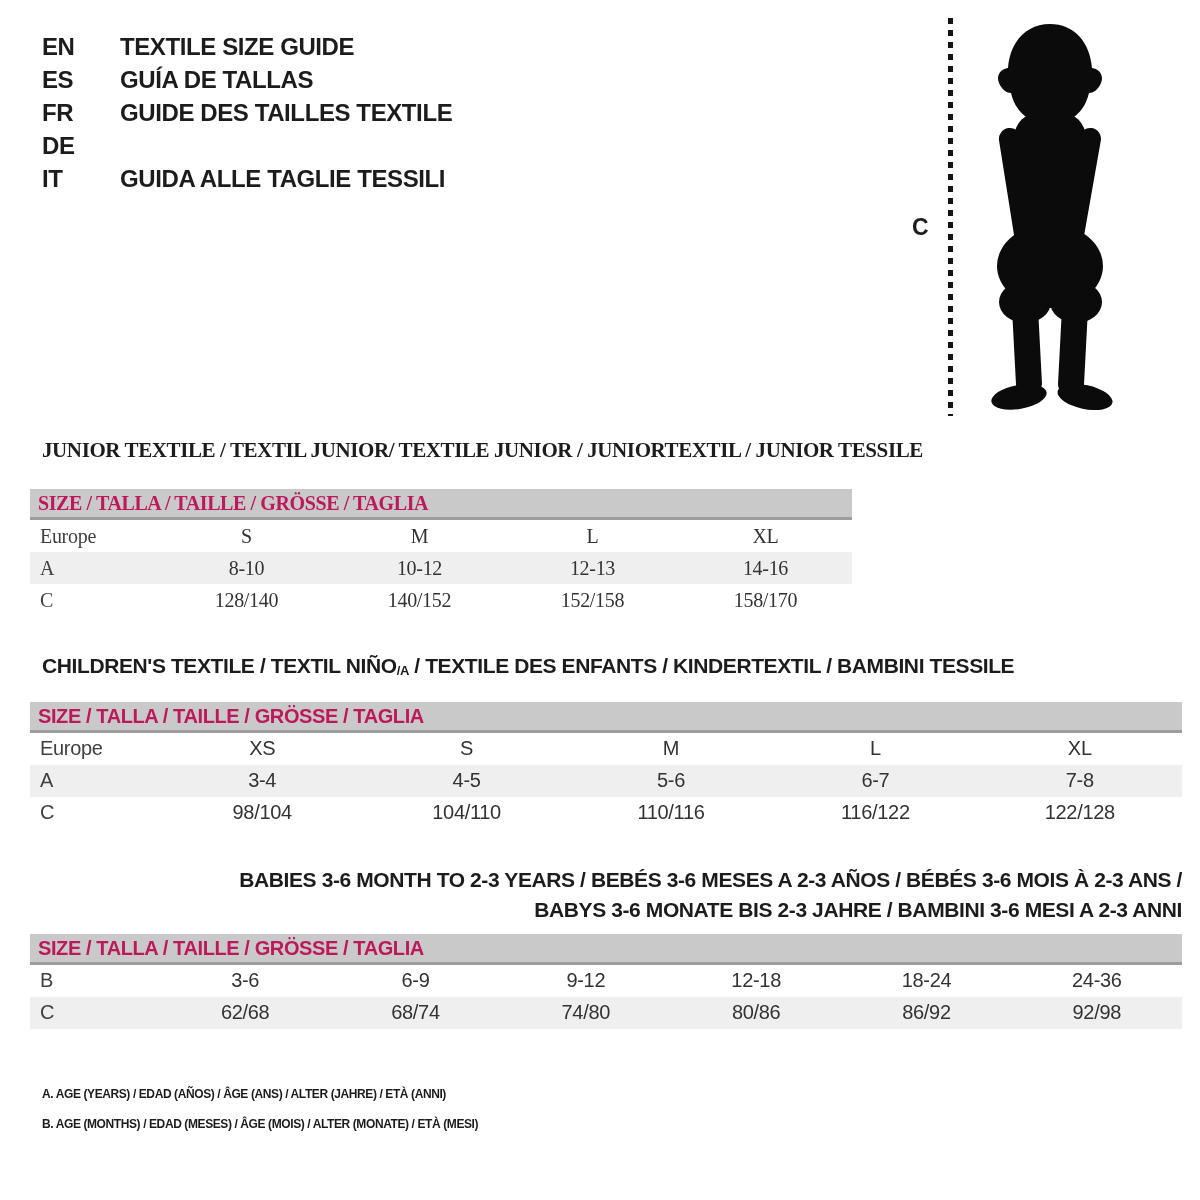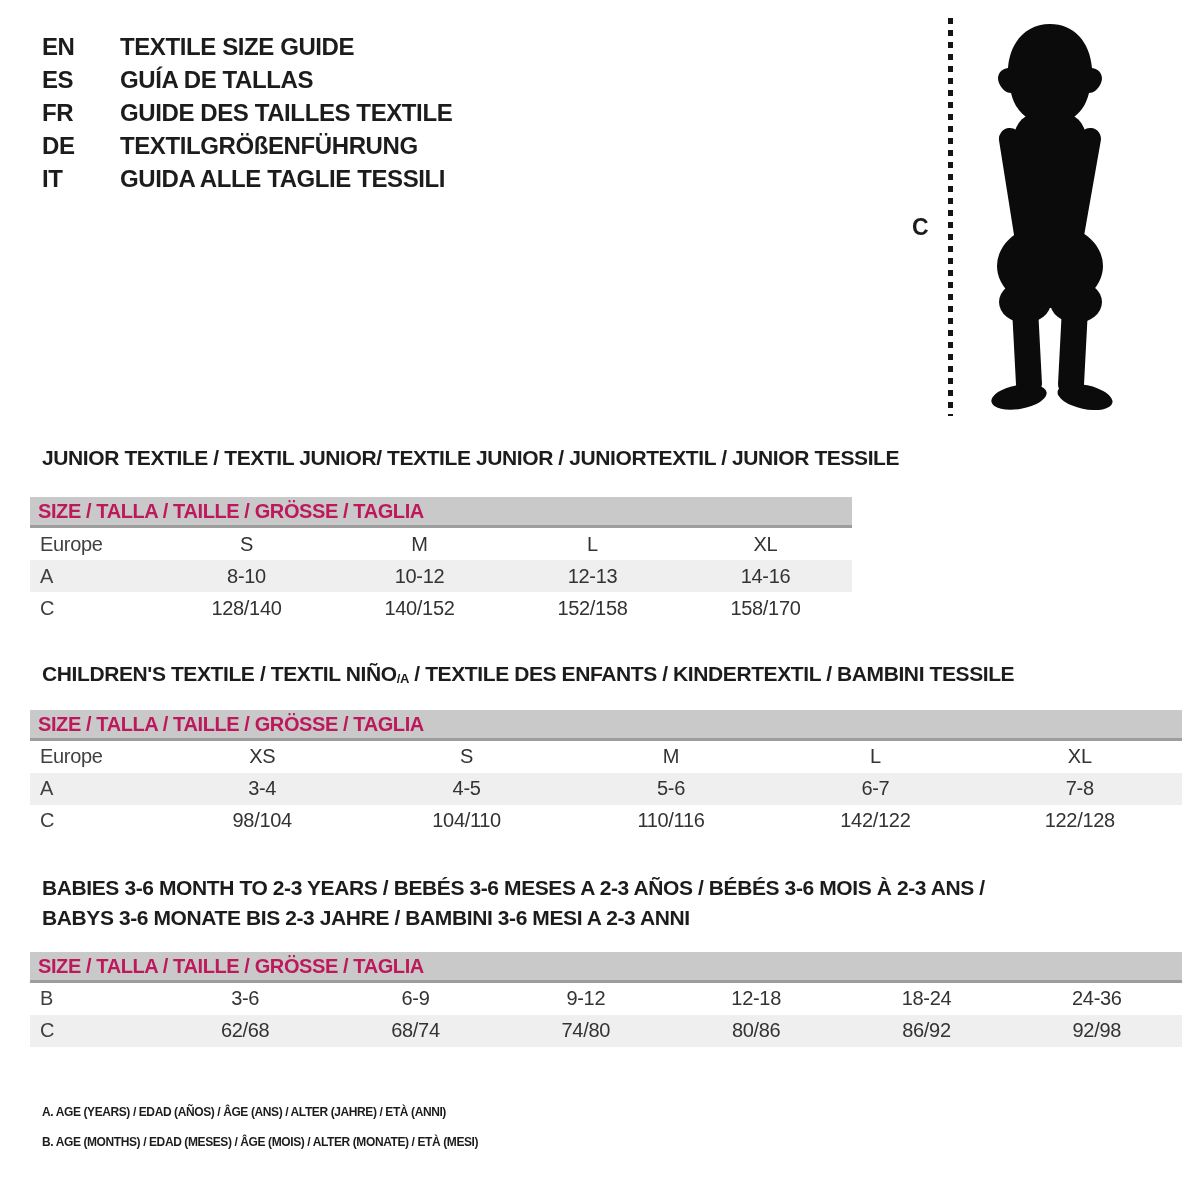--- a/index.html
+++ b/index.html
@@ -37,23 +37,23 @@
   .trow .cell { text-align:center; }
   .trow .label { text-align:left; padding-left:10px; color:#404040; }
 
   .t-junior   { width:822px; }
   .t-junior   .trow { grid-template-columns:130px repeat(4,1fr); }
   .t-children { width:1152px; }
   .t-children .trow { grid-template-columns:130px repeat(5,1fr); }
   .t-babies   { width:1152px; }
   .t-babies   .trow { grid-template-columns:130px repeat(6,1fr); }
 
-  .sec-0 { margin-top:16px; }   .sec-0 .titles { margin-bottom:27px; }
+  .sec-0 { margin-top:8px;font-family:Liberation Serif, serif; }   .sec-0 .titles { margin-bottom:27px; }
   .sec-1 { margin-top:38px; } .sec-1 .titles { margin-bottom:19px; }
-  .sec-2 { margin-top:36px; } .sec-2 .titles { margin-bottom:19px; }
+  .sec-2 { margin-top:36px; } .sec-2 .titles { margin-bottom:9px;text-align:right; }
   .sec-2 .section-title { line-height:30px; }
   .titles { padding-left:12px; }
 
   
   .legend { margin-top:50px; padding-left:12px; font-weight:bold; font-size:12px; line-height:30px; letter-spacing:-0.4px; }
 </style>
 </head>
 <body>
 
 <div class="page">
@@ -66,21 +66,20 @@
     <div class="lang-row">
       <span class="lang-code">ES</span>
       <span>GUÍA DE TALLAS</span>
     </div>
     <div class="lang-row">
       <span class="lang-code">FR</span>
       <span>GUIDE DES TAILLES TEXTILE</span>
     </div>
     <div class="lang-row">
       <span class="lang-code">DE</span>
-      <span>TEXTILGRÖßENFÜHRUNG</span>
     </div>
     <div class="lang-row">
       <span class="lang-code">IT</span>
       <span>GUIDA ALLE TAGLIE TESSILI</span>
     </div>
   </div>
 
   <div class="figure">
     <span class="figure-label">C</span>
     <div class="dash-line"></div>
@@ -160,21 +159,21 @@
               <div class="cell">4-5</div>
               <div class="cell">5-6</div>
               <div class="cell">6-7</div>
               <div class="cell">7-8</div>
             </div>
             <div class="trow">
               <div class="cell label">C</div>
               <div class="cell">98/104</div>
               <div class="cell">104/110</div>
               <div class="cell">110/116</div>
-              <div class="cell">142/122</div>
+              <div class="cell">116/122</div>
               <div class="cell">122/128</div>
             </div>
           </div>
         </div>
         <div class="sec sec-2">
           <div class="titles">
             <div class="section-title"><span>BABIES 3-6 MONTH TO 2-3 YEARS / BEBÉS 3-6 MESES A 2-3 AÑOS / BÉBÉS 3-6 MOIS À 2-3 ANS /</span></div>
             <div class="section-title"><span>BABYS 3-6 MONATE BIS 2-3 JAHRE / BAMBINI 3-6 MESI A 2-3 ANNI</span></div>
           </div>
           <div class="size-bar t-babies">SIZE / TALLA / TAILLE / GRÖSSE / TAGLIA</div>

